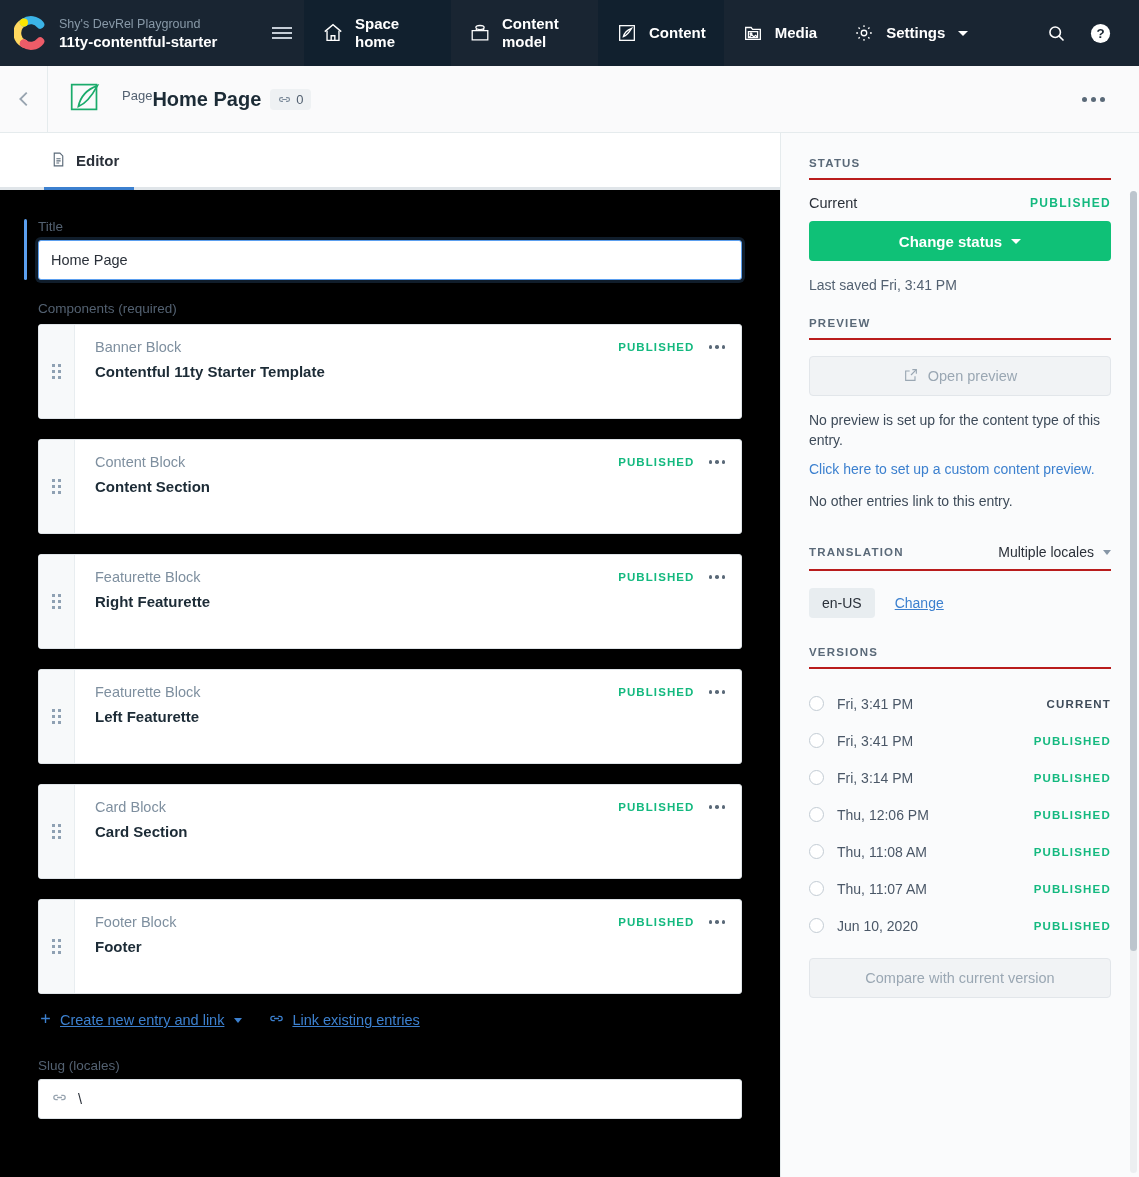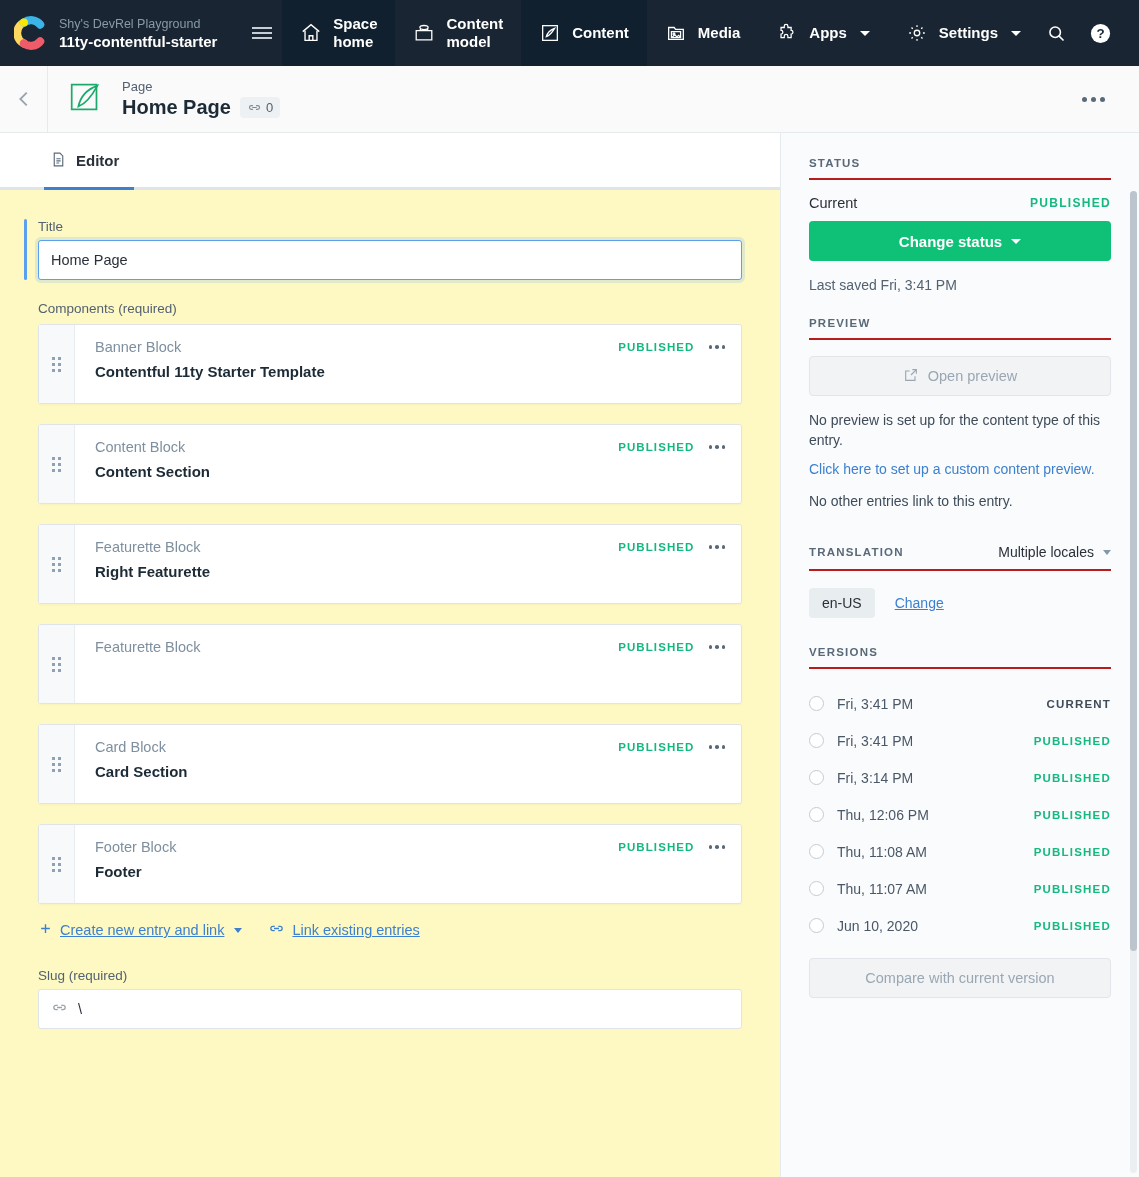--- a/index.html
+++ b/index.html
@@ -53,42 +53,42 @@
   .pageheader {
     position: absolute; top: 66px; left: 0; width: 1139px; height: 67px;
     background: #fafafb; border-bottom: 1px solid #e5ebed; display: flex;
     align-items: center;
   }
   .back-btn {
     width: 48px; height: 66px; display: flex; align-items: center;
     justify-content: center; border-right: 1px solid #e5ebed; cursor: pointer;
   }
   .entry-icon { margin-left: 18px; margin-right: 16px; flex: 0 0 auto; }
-  .entry-meta { display: flex; flex-direction: column; }
+  .entry-meta { display: flex; }
   .entry-type { font-size: 13px; color: #536171; line-height: 17px; }
   .entry-title-row { display: flex; align-items: center; gap: 9px; }
   .entry-title { font-size: 20px; font-weight: bold; color: #1c2b36; line-height: 25px; }
   .link-badge {
     background: #eef1f3; border-radius: 4px; padding: 3px 7px;
     display: flex; align-items: center; gap: 4px;
     font-size: 13px; color: #536171; cursor: pointer;
   }
   .header-dots {
     margin-left: auto; margin-right: 26px; display: flex; gap: 4px;
     cursor: pointer; padding: 8px;
   }
   .header-dots i { width: 5px; height: 5px; border-radius: 50%; background: #5a6978; display: block; }
 
   
   .main {
     position: absolute; top: 133px; left: 0; width: 1139px; height: 1044px;
     display: flex; background: #fff;
   }
   .editor-pane {
-    width: 781px; height: 1044px; position: relative; background: #fef9c3;
+    width: 781px; height: 1044px; position: relative; background: #000000;
     border-right: 1px solid #e5ebed; overflow: hidden;
   }
   .tabbar {
     height: 56px; border-bottom: 1px solid #e5ebed; display: flex;
     align-items: center; padding-left: 44px; background: #fff;
   }
   .tab {
     display: flex; align-items: center; gap: 9px; height: 56px;
     font-size: 15px; color: #2a3039; font-weight: bold; cursor: pointer;
     position: relative; padding: 0 6px;
@@ -121,21 +121,21 @@
   }
   .field-help {
     width: 704px; display: flex; justify-content: space-between;
     font-size: 13px; color: #536171; margin-top: 8px;
   }
 
   .components-block { margin-top: 21px; padding-left: 38px; }
   .components-label { font-size: 13.5px; color: #536171; margin-bottom: 8px; }
 
   .card {
-    width: 704px; height: 80px; border: 1px solid #dfe4e8; border-radius: 3px;
+    width: 704px; height: 95px; border: 1px solid #dfe4e8; border-radius: 3px;
     display: flex; margin-bottom: 20px; background: #fff;
     box-shadow: 0 1px 2px rgba(0,0,0,0.03);
   }
   .card-handle {
     width: 36px; background: #f7f9fa; border-right: 1px solid #e8edf0;
     display: flex; align-items: center; justify-content: center; cursor: grab;
   }
   .dots-grid {
     display: grid; grid-template-columns: 3px 3px; grid-gap: 3px;
   }
@@ -328,29 +328,20 @@
             <rect x="7" y="10.5" width="10" height="6.5"></rect>
             <circle cx="9.8" cy="13" r="1"></circle>
             <path d="M7.5 17l3-3 2.5 2 2-1.5 2 2.5"></path>
           </svg>
       </span>
       <span class="lbl">Media</span>
     </div>
     <div class="navitem">
       <span class="ico">
         <svg width="22" height="22" viewBox="0 0 24 24" fill="none" stroke="#fff" stroke-width="1.4">
-            <path d="M9 4.5a2 2 0 1 1 4 0V6h3.5v3.2a2 2 0 1 1 0 4V17H13v-1.5a2 2 0 1 0-4 0V17H5.5v-3.8a2 2 0 1 0 0-4V6H9z"></path>
-          </svg>
-      </span>
-      <span class="lbl">Apps</span>
-      <span class="caret"></span>
-    </div>
-    <div class="navitem">
-      <span class="ico">
-        <svg width="22" height="22" viewBox="0 0 24 24" fill="none" stroke="#fff" stroke-width="1.4">
             <circle cx="12" cy="12" r="3"></circle>
             <path d="M12 3.5v2M12 18.5v2M3.5 12h2M18.5 12h2M6 6l1.4 1.4M16.6 16.6L18 18M18 6l-1.4 1.4M7.4 16.6L6 18"></path>
           </svg>
       </span>
       <span class="lbl">Settings</span>
       <span class="caret"></span>
     </div>
   </div>
 
   <div class="nav-right">
@@ -518,20 +509,21 @@
           <div class="card-body">
             <div class="card-top">
               <span class="card-ctype">Featurette Block</span>
               <span class="card-status">PUBLISHED</span>
               <span class="card-dots">
                   <i></i>
                   <i></i>
                   <i></i>
                 </span>
             </div>
+            <div class="card-title">Left Featurette</div>
           </div>
         </div>
 
         <div class="card">
           <div class="card-handle">
             <div class="dots-grid">
                 <i></i>
                 <i></i>
                 <i></i>
                 <i></i>
@@ -593,21 +585,21 @@
               <svg width="17" height="17" viewBox="0 0 24 24" fill="none" stroke="#3c80cf" stroke-width="1.8">
                   <path d="M9.5 9H7a3 3 0 0 0 0 6h2.5M14.5 9H17a3 3 0 0 1 0 6h-2.5M8.5 12h7"></path>
                 </svg>
             </span>
             <span class="u">Link existing entries</span>
           </div>
         </div>
       </div>
 
       <div class="slug-field">
-        <div class="field-label">Slug (required)</div>
+        <div class="field-label">Slug (locales)</div>
         <div class="slug-input-wrap">
           <span>
             <svg width="17" height="17" viewBox="0 0 24 24" fill="none" stroke="#97a3af" stroke-width="1.8">
                 <path d="M9.5 9H7a3 3 0 0 0 0 6h2.5M14.5 9H17a3 3 0 0 1 0 6h-2.5M8.5 12h7"></path>
               </svg>
           </span>
           <span class="slug-value">\</span>
         </div>
       </div>
 

